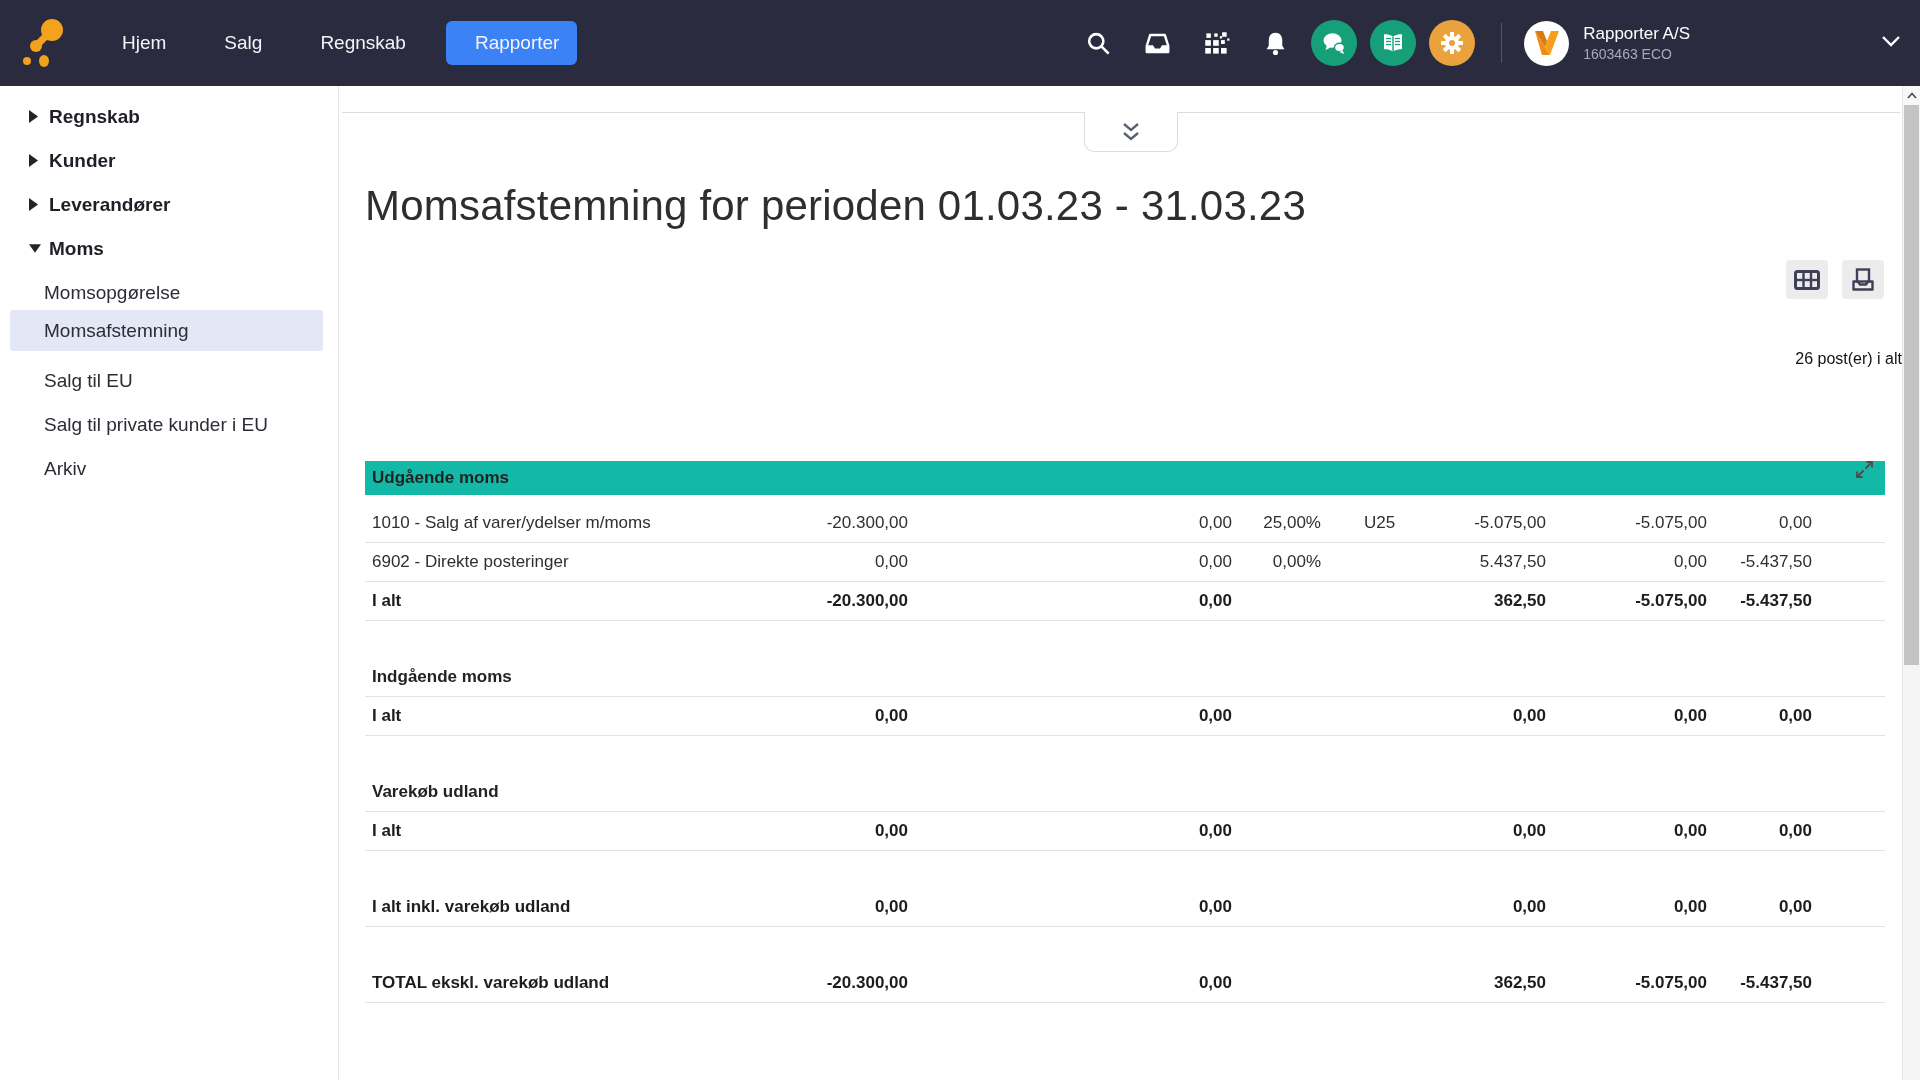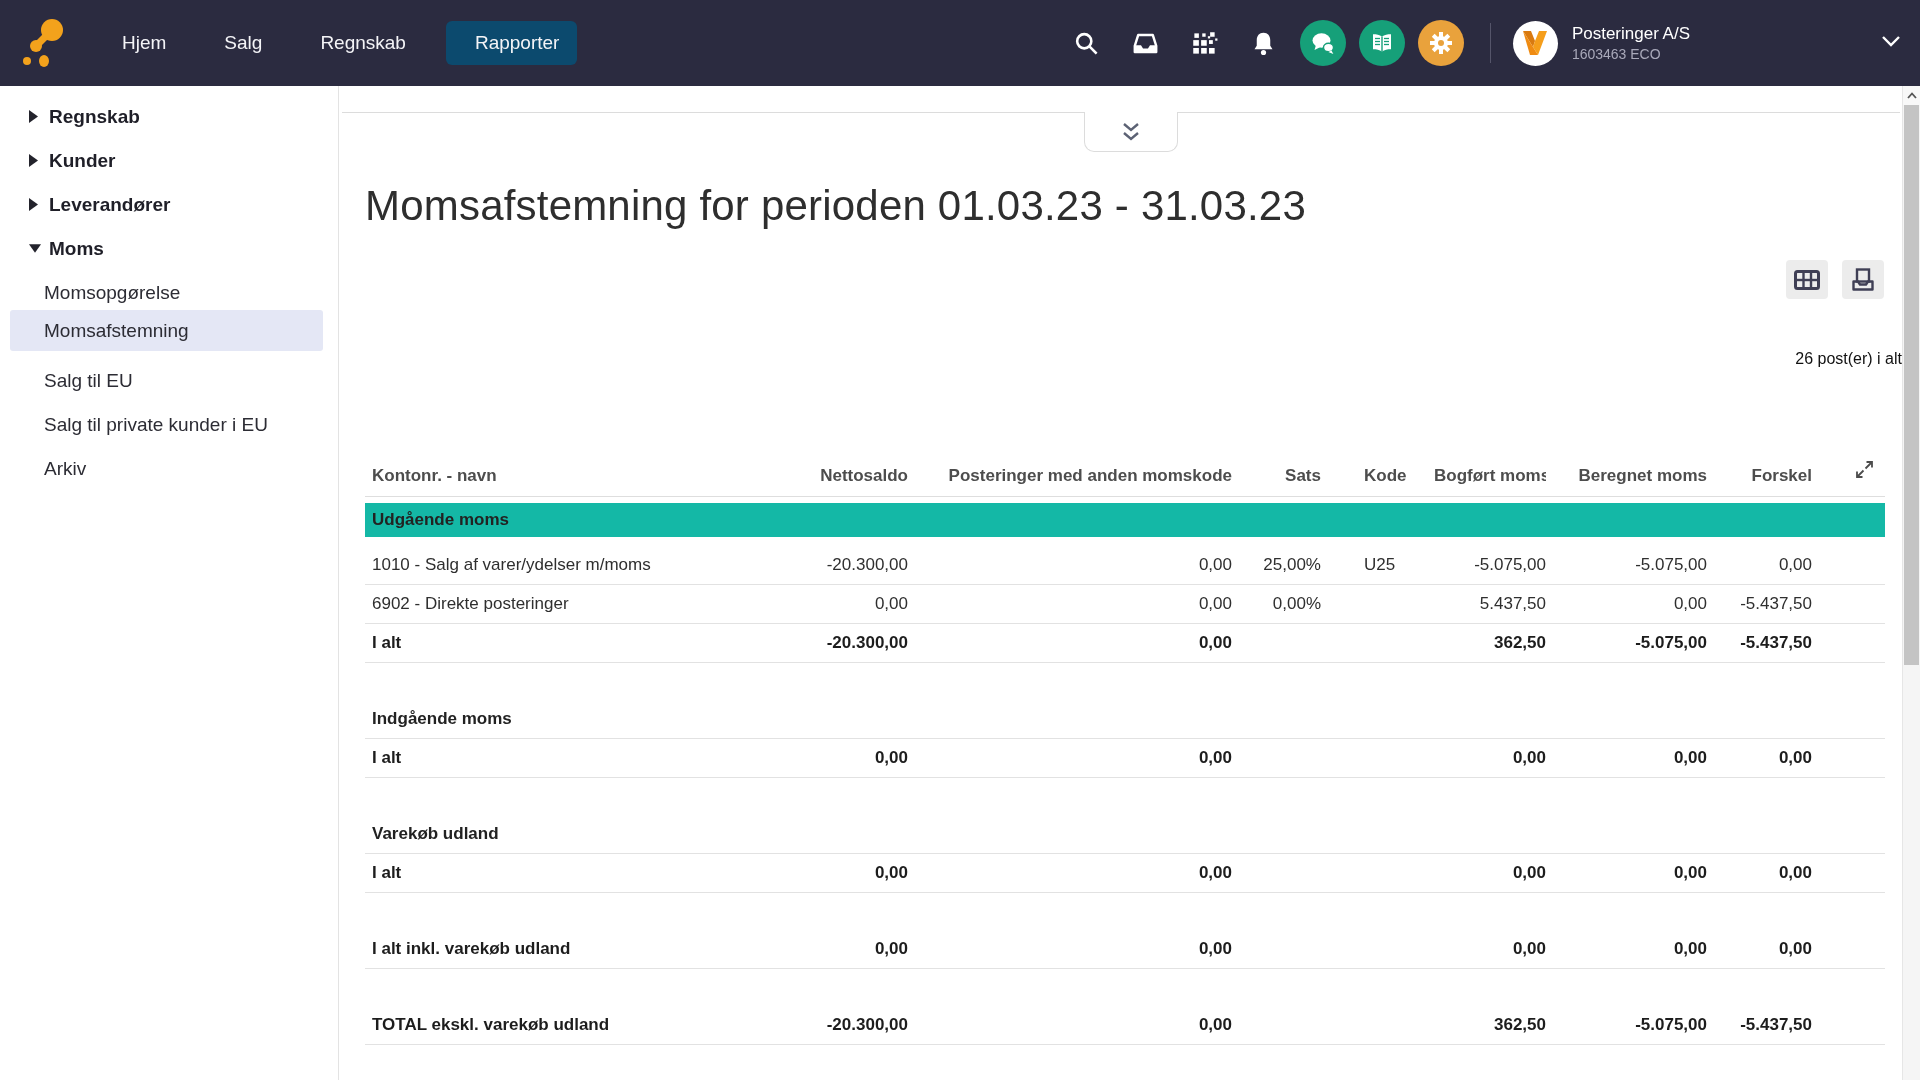--- a/index.html
+++ b/index.html
@@ -6,21 +6,21 @@
   html,body { width:1920px; height:1080px; overflow:hidden; background:#fff;
     font-family:"Liberation Sans","DejaVu Sans",sans-serif; }
 
   
   .navbar { position:absolute; left:0; top:0; width:1920px; height:86px;
     background:#2b2b40; display:flex; align-items:center; }
   .logo { margin-left:22px; width:44px; height:52px; flex:0 0 auto; }
   .nav-items { display:flex; align-items:center; margin-left:38px; gap:22px; }
   .nav-item { color:#f4f4f7; font-size:19px; padding:11px 18px; border-radius:6px;
     cursor:pointer; white-space:nowrap; }
-  .nav-item.active { background:#0c4a6e;padding-left:29px; }
+  .nav-item.active { background:#3b82f6;padding-left:29px; }
   .nav-right { margin-left:auto; display:flex; align-items:center; margin-right:18px; }
   .nav-icon-btn { width:46px; height:46px; margin-left:13px; display:flex;
     align-items:center; justify-content:center; border-radius:50%; cursor:pointer; }
   .nav-icon-btn svg { display:block; }
   .circle-green { background:#16a079; }
   .circle-orange { background:#e9a23c; }
   .nav-divider { width:1px; height:40px; background:#55556a; margin:0 22px 0 26px; }
   .account { display:flex; align-items:center; cursor:pointer; }
   .avatar { width:45px; height:45px; border-radius:50%; background:#fff;
     display:flex; align-items:center; justify-content:center; }
@@ -180,21 +180,21 @@
     <div class="nav-divider"></div>
     <div class="account">
       <div class="avatar">
         <svg width="28" height="26" viewBox="0 0 28 26">
           <polygon points="2,1 10,1 14,11 12,17" fill="#d97a10"></polygon>
           <polygon points="14,11 18,1 26,1 17,25 12,17" fill="#f59e1b"></polygon>
           <polygon points="2,1 12,17 17,25 9,25" fill="#ef8b12"></polygon>
         </svg>
       </div>
       <div class="account-text">
-        <div class="company-name">Posteringer A/S</div>
+        <div class="company-name">Rapporter A/S</div>
         <div class="company-id">1603463 ECO</div>
       </div>
     </div>
     <div class="account-chevron">
       <svg width="22" height="14" viewBox="0 0 22 14" fill="none" stroke="#fff" stroke-width="2.4">
         <polyline points="3,3 11,11 19,3"></polyline>
       </svg>
     </div>
   </div>
 </div>
@@ -277,31 +277,20 @@
   </div>
 
   <div class="record-count">26 post(er) i alt</div>
 
   <div class="vat-table">
     <div class="expand-icon">
       <svg width="21" height="21" viewBox="0 0 21 21" fill="none" stroke="#4c4c4c" stroke-width="1.8">
         <path d="M12.5 3 H18 v5.5 M18 3 l-6.5 6.5 M8.5 18 H3 v-5.5 M3 18 l6.5 -6.5"></path>
       </svg>
     </div>
-    <div class="trow thead">
-      <div class="cell name">Kontonr. - navn</div>
-      <div class="cell num">Nettosaldo</div>
-      <div class="cell num">Posteringer med anden momskode</div>
-      <div class="cell num">Sats</div>
-      <div class="cell kode">Kode</div>
-      <div class="cell num">Bogført moms</div>
-      <div class="cell num">Beregnet moms</div>
-      <div class="cell num">Forskel</div>
-      <div class="cell"></div>
-    </div>
     <div id="table-body">
         <div class="tsection first">
           <div class="trow sec-head gray">
             <div class="cell name" style="grid-column: 1 / -1;">Udgående moms</div>
           </div>
           <div class="trow data-row">
             <div class="cell name">1010 - Salg af varer/ydelser m/moms</div>
             <div class="cell num">-20.300,00</div>
             <div class="cell num">0,00</div>
             <div class="cell num">25,00%</div>

